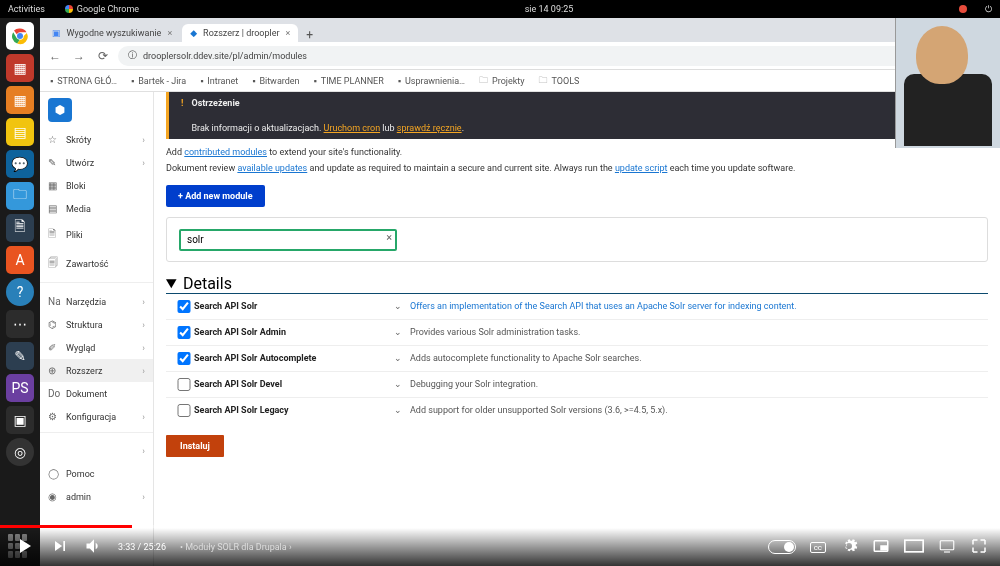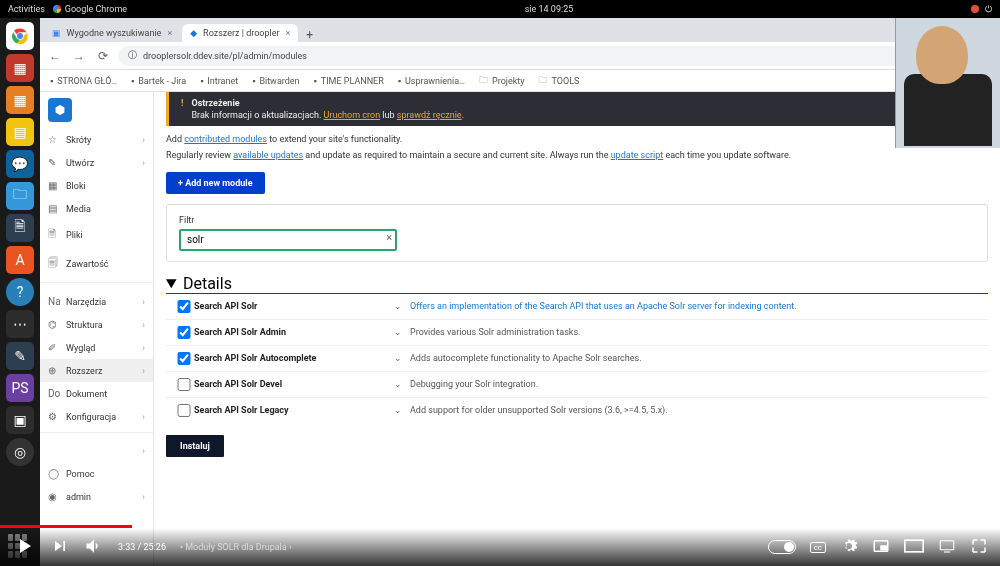--- a/index.html
+++ b/index.html
@@ -1,19 +1,19 @@
 <!DOCTYPE html>
 <html><head>
   <meta charset="utf-8">
   <style>
     * { margin: 0; padding: 0; box-sizing: border-box; font-family: -apple-system, BlinkMacSystemFont, "Segoe UI", Roboto, sans-serif; }
     body { width: 1000px; height: 566px; background: #fff; overflow: hidden; position: relative; }
 
     
-    .gnome-bar { height: 18px; background: #000; color: #ddd; font-size: 9px; display: flex; align-items: center; padding: 0 8px; }
+    .gnome-bar { height: 18px; background: #000; color: #ddd; font-size: 9px; display: flex; align-items: center; padding: 0 8px; gap: 12px; }
     .gnome-bar .spacer { flex: 1; }
     .gnome-bar .chrome { display: flex; align-items: center; gap: 4px; margin-left: 8px; }
     .gnome-bar .chrome-dot { width: 8px; height: 8px; border-radius: 50%; background: conic-gradient(#ea4335 0 90deg,#fbbc05 90deg 180deg,#34a853 180deg 270deg,#4285f4 270deg); }
 
     
     .dock { position: absolute; left: 0; top: 18px; bottom: 0; width: 40px; background: #1a1a1a; display: flex; flex-direction: column; align-items: center; padding-top: 4px; gap: 4px; z-index: 5;}
     .dock .app { width: 28px; height: 28px; border-radius: 5px; display:flex;align-items:center;justify-content:center;font-size:14px;color:#fff;}
     .dock .chrome { background: #fff; }
     .dock .chrome svg{width:18px;height:18px}
     .dock .red { background:#c0392b;}
@@ -58,21 +58,21 @@
     .side-item.active { background: #f0f0f0; }
     .side-item .ico { width: 12px; color:#666; font-size:10px;}
     .side-item .chev { margin-left: auto; color: #999; font-size:9px;}
     .side-spacer{height:8px;border-top:1px solid #eee;margin-top:4px;}
 
     
     .main { flex: 1; overflow-y: auto; padding: 0 12px 12px; position:relative;}
     .warning { background: #2d2d35; border-left: 3px solid #f5a623; color: #eee; padding: 6px 12px; margin: 0 0 8px; font-size: 9px; display:flex;gap:8px;}
     .warning .wico{color:#f5a623;font-weight:bold;}
     .warning a{color:#f5a623;text-decoration:underline;}
-    .warning .wtitle{font-weight:bold;display:block;margin-bottom:2px;}
+    .warning .wtitle{font-weight:bold;display:block;margin-bottom:15px;}
 
     .intro { font-size: 9px; color: #333; margin: 6px 0; }
     .intro a { color: #1976d2; text-decoration: underline; }
 
     .add-btn { background: #003ecc; color: #fff; border: none; padding: 6px 12px; font-size: 9px; border-radius: 2px; margin: 6px 0 10px; font-weight:bold;}
 
     .filter-box { border: 1px solid #ddd; border-radius: 3px; padding: 10px 12px; margin-bottom: 12px; }
     .filter-box label { font-size: 9px; color: #333; display:block;margin-bottom:3px;}
     .filter-input-wrap { position: relative; width: 218px; }
     .filter-input { width: 100%; height: 22px; border: 2px solid #26a769; border-radius: 2px; padding: 0 22px 0 6px; font-size: 10px; outline: none; }
@@ -84,21 +84,21 @@
     details.cat[open] > summary::before { transform: rotate(90deg); }
 
     .mod-row { display: grid; grid-template-columns: 28px 200px 16px 1fr; align-items: center; padding: 6px 0; border-top: 1px solid #eee; font-size: 9px; }
     .mod-row:first-of-type{border-top:1px solid #0c4a6e;}
     .mod-row input[type=checkbox]{margin-left:8px;}
     .mod-row .name { font-weight: bold; color: #222; }
     .mod-row .exp { color: #666; }
     .mod-row .desc { color: #555; }
     .mod-row .desc.link { color: #1976d2; }
 
-    .install-btn { background: #0f172a; color: #fff; border: none; padding: 6px 14px; font-size: 9px; border-radius: 1px; margin-top: 8px; font-weight:bold;}
+    .install-btn { background: #c2410c; color: #fff; border: none; padding: 6px 14px; font-size: 9px; border-radius: 1px; margin-top: 8px; font-weight:bold;}
 
     
     .webcam { position: absolute; top: 18px; right: 0; width: 105px; height: 130px; background: #cfd8e0; border-left:1px solid #999;z-index:20;}
     .webcam::after{content:"";position:absolute;left:20px;top:8px;width:52px;height:58px;background:#d4a574;border-radius:50% 50% 45% 45%;}
     .webcam .body{position:absolute;top:56px;left:8px;width:88px;height:72px;background:#222;border-radius:10px 10px 0 0;}
 
     
     .vcontrols { position: absolute; left: 0; right: 0; bottom: 0; height: 38px; background: linear-gradient(transparent,rgba(0,0,0,0.8)); display: flex; align-items: center; padding: 0 12px; gap: 14px; color: #fff; font-size: 11px; z-index:30;}
     .progress { position: absolute; left: 0; bottom: 38px; height: 3px; width: 100%; background: rgba(255,255,255,0.3);z-index:30;}
     .progress .fill { height: 100%; width: 13.2%; background: #ff0000; }
@@ -316,27 +316,26 @@
           <span>
             <span>Brak informacji o aktualizacjach. </span><a href="#">Uruchom cron</a><span> lub </span><a href="#">sprawdź ręcznie</a><span>.</span>
           </span>
         </div>
       </div>
 
       <p class="intro">
         <span>Add </span><a href="#">contributed modules</a><span> to extend your site's functionality.</span>
       </p>
       <p class="intro">
-        <span>Regularly review </span><a href="#">available updates</a><span> and update as required to maintain a secure and current site. Always run the </span><a href="#">update script</a><span> each time you update software.</span>
+        <span>Dokument review </span><a href="#">available updates</a><span> and update as required to maintain a secure and current site. Always run the </span><a href="#">update script</a><span> each time you update software.</span>
       </p>
 
       <button class="add-btn">+ Add new module</button>
 
       <div class="filter-box">
-        <label>Filtr</label>
         <div class="filter-input-wrap">
           <input class="filter-input" value="solr" style="">
           <span class="filter-clear">×</span>
         </div>
       </div>
 
       <details class="cat" open="">
         <div id="mod-rows">
             <div class="mod-row">
               <input type="checkbox" checked="" style="">

